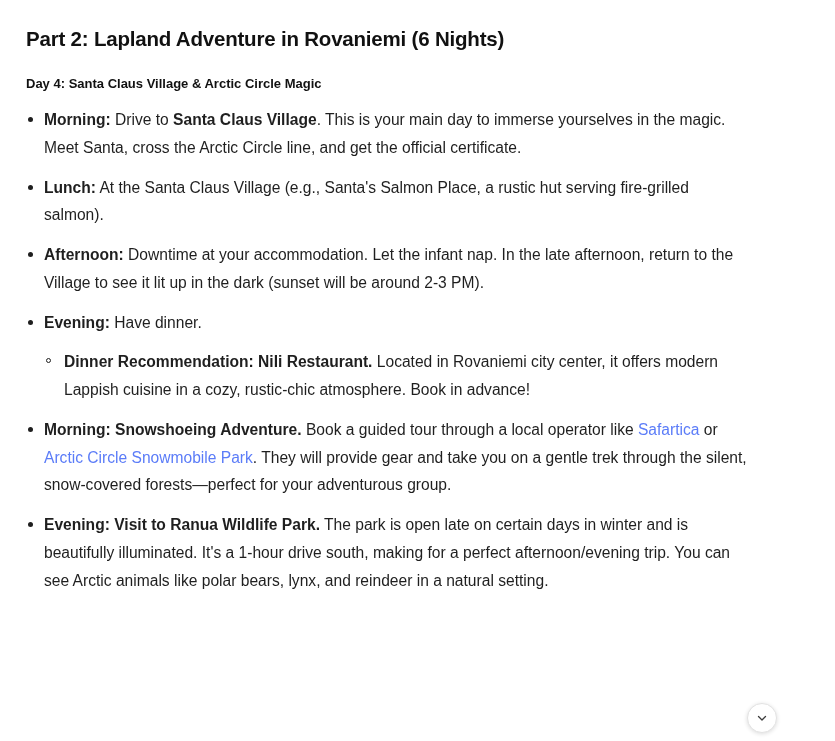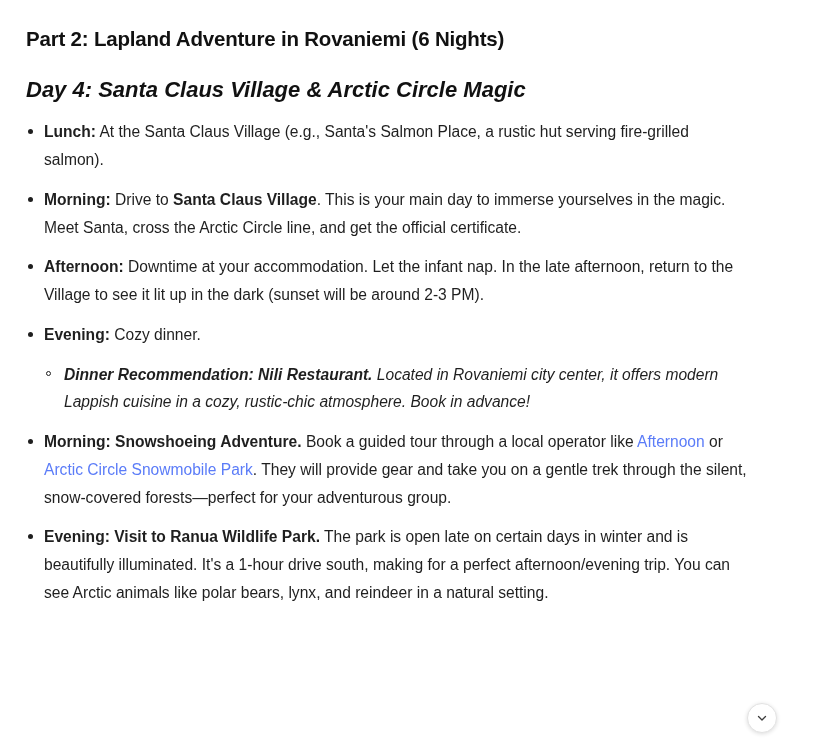--- a/index.html
+++ b/index.html
@@ -22,26 +22,25 @@
   }
   h2.part-title {
     font-size: 20.5px;
     font-weight: bold;
     margin: 8px 0 22px 0;
     letter-spacing: -0.2px;
     line-height: 1.3;
     color: #111111;
   }
   h3.day-title {
-    font-size: 22px;
+    font-size: 13px;
     font-weight: bold;
     margin: 22px 0 14px 0;
     color: #111111;
     line-height: 1.35;
-    font-style: italic;
   }
   ul.bullets {
     list-style: none;
     margin: 0;
     padding: 0;
   }
   ul.bullets > li {
     position: relative;
     padding-left: 18px;
     margin: 0 0 12px 0;
@@ -56,21 +55,20 @@
     top: 11px;
     width: 5px;
     height: 5px;
     border-radius: 50%;
     background: #1f1f1f;
   }
   ul.sub-bullets {
     list-style: none;
     margin: 12px 0 10px 0;
     padding: 0;
-    font-style: italic;
   }
   ul.sub-bullets > li {
     position: relative;
     padding-left: 20px;
     margin: 0 0 6px 0;
     font-size: 15.6px;
     line-height: 1.78;
   }
   ul.sub-bullets > li::before {
     content: "";
@@ -120,48 +118,48 @@
 
 <div class="page">
 
   <h2 class="part-title">Part 2: Lapland Adventure in Rovaniemi (6 Nights)</h2>
 
   <h3 class="day-title">Day 4: Santa Claus Village &amp; Arctic Circle Magic</h3>
 
   <ul class="bullets">
 
     <li>
-      <span class="b">Lunch:</span><span> At the Santa Claus Village (e.g., Santa's Salmon Place, a rustic hut serving fire-grilled salmon).</span>
+      <span class="b">Morning:</span><span> Drive to </span><span class="b">Santa Claus Village</span><span>. This is your main day to immerse yourselves in the magic. Meet Santa, cross the Arctic Circle line, and get the official certificate.</span>
     </li>
 
     <li>
-      <span class="b">Morning:</span><span> Drive to </span><span class="b">Santa Claus Village</span><span>. This is your main day to immerse yourselves in the magic. Meet Santa, cross the Arctic Circle line, and get the official certificate.</span>
+      <span class="b">Lunch:</span><span> At the Santa Claus Village (e.g., Santa's Salmon Place, a rustic hut serving fire-grilled salmon).</span>
     </li>
 
     <li>
       <span class="b">Afternoon:</span><span> Downtime at your accommodation. Let the infant nap. In the late afternoon, return to the Village to see it lit up in the dark (sunset will be around 2-3 PM).</span>
     </li>
 
     <li>
-      <span class="b">Evening:</span><span> Cozy dinner.</span>
+      <span class="b">Evening:</span><span> Have dinner.</span>
       <ul class="sub-bullets">
         <li>
           <span class="b">Dinner Recommendation: Nili Restaurant.</span><span> Located in Rovaniemi city center, it offers modern Lappish cuisine in a cozy, rustic-chic atmosphere. Book in advance!</span>
         </li>
       </ul>
     </li>
 
 
   </ul>
 
 
   <ul class="bullets">
 
     <li>
-      <span class="b">Morning: Snowshoeing Adventure.</span><span> Book a guided tour through a local operator like </span><a class="link">Afternoon</a><span> or </span><a class="link">Arctic Circle Snowmobile Park</a><span>. They will provide gear and take you on a gentle trek through the silent, snow-covered forests—perfect for your adventurous group.</span>
+      <span class="b">Morning: Snowshoeing Adventure.</span><span> Book a guided tour through a local operator like </span><a class="link">Safartica</a><span> or </span><a class="link">Arctic Circle Snowmobile Park</a><span>. They will provide gear and take you on a gentle trek through the silent, snow-covered forests—perfect for your adventurous group.</span>
     </li>
 
 
     <li>
       <span class="b">Evening: Visit to Ranua Wildlife Park.</span><span> The park is open late on certain days in winter and is beautifully illuminated. It's a 1-hour drive south, making for a perfect afternoon/evening trip. You can see Arctic animals like polar bears, lynx, and reindeer in a natural setting.</span>
     </li>
 
 
   </ul>
 

